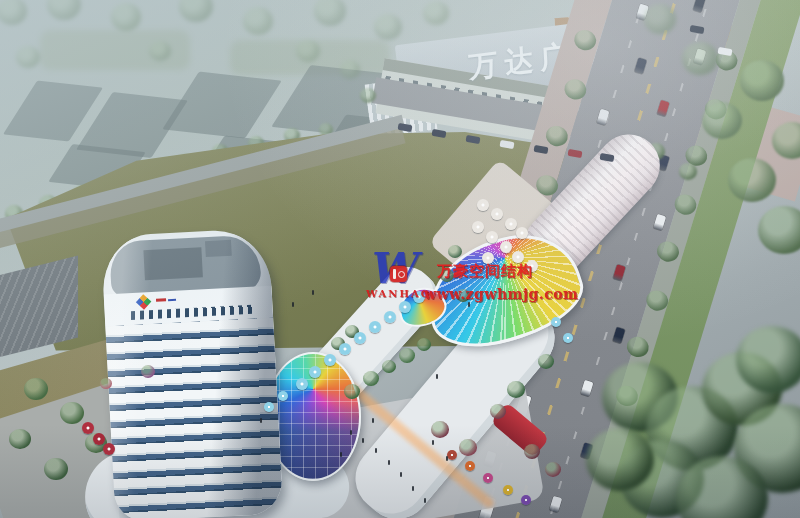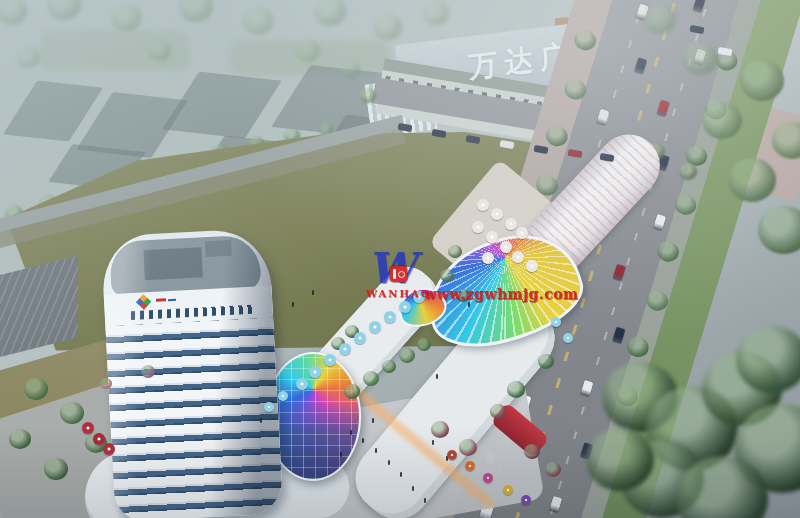--- a/index.html
+++ b/index.html
@@ -423,20 +423,21 @@
 
   <div class="haze"></div>
 
   <div id="watermark">
     <div class="t wm-w">W</div>
     <div class="t wm-badge">
       <div class="g1"></div>
       <div class="g2"></div>
     </div>
     <div class="t wm-wanhao">WANHAO</div>
+    <div class="t wm-company">万豪空间结构</div>
     <div class="t wm-site">www.zgwhmjg.com</div>
   </div>
 
 <div class="t pcar" style="left: 398px; top: 124px; background: rgb(42, 52, 72);"></div>
     <div class="t pcar" style="left: 432px; top: 130px; background: rgb(34, 44, 62);"></div>
     <div class="t pcar" style="left: 466px; top: 136px; background: rgb(42, 52, 72);"></div>
     <div class="t pcar" style="left: 500px; top: 141px; background: rgb(221, 226, 230);"></div>
     <div class="t pcar" style="left: 534px; top: 146px; background: rgb(34, 44, 62);"></div>
     <div class="t pcar" style="left: 568px; top: 150px; background: rgb(142, 40, 50);"></div>
     <div class="t pcar" style="left: 600px; top: 154px; background: rgb(42, 52, 72);"></div>

